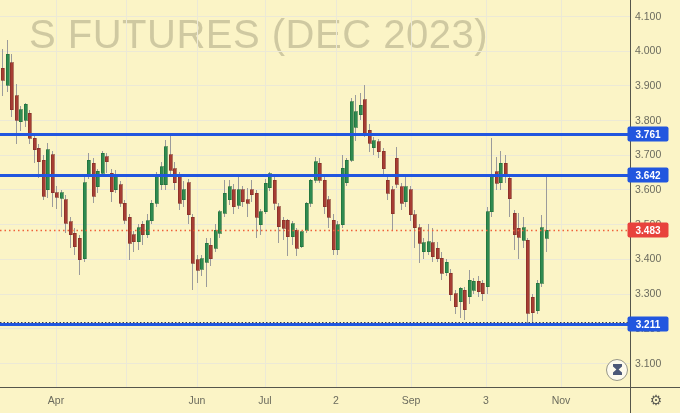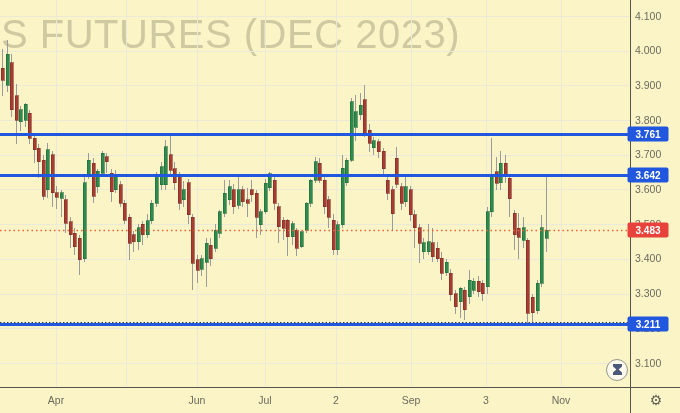--- a/index.html
+++ b/index.html
@@ -1,19 +1,19 @@
 <!DOCTYPE html>
 <html><head>
 <meta charset="utf-8">
 <style>
   html,body{margin:0;padding:0;}
   body{font-family:"Liberation Sans","DejaVu Sans",sans-serif;}
   #window{position:relative;width:680px;height:413px;background:#FBF4C6;overflow:hidden;}
   #watermark{position:absolute;top:12px;left:1px;font-size:40px;letter-spacing:.5px;
-    color:rgba(122,116,90,0.34);white-space:nowrap;z-index:1;user-select:none;}
+    color:rgba(122,116,90,0.34);white-space:nowrap;z-index:1;user-select:none;padding-left:28px;}
   #chart-svg{position:absolute;top:0;left:0;z-index:2;}
   .round-btn{position:absolute;width:22px;height:22px;border-radius:50%;
     background:#FDFAED;border:1px solid #979789;box-sizing:border-box;z-index:3;
     display:flex;align-items:center;justify-content:center;cursor:pointer;}
   #hourglass-btn{left:606px;top:359px;}
   #gear-btn{position:absolute;left:645px;top:390px;width:22px;height:20px;z-index:3;
     display:flex;align-items:center;justify-content:center;color:#5c5c54;font-size:14px;cursor:pointer;}
 </style>
 </head>
 <body>

